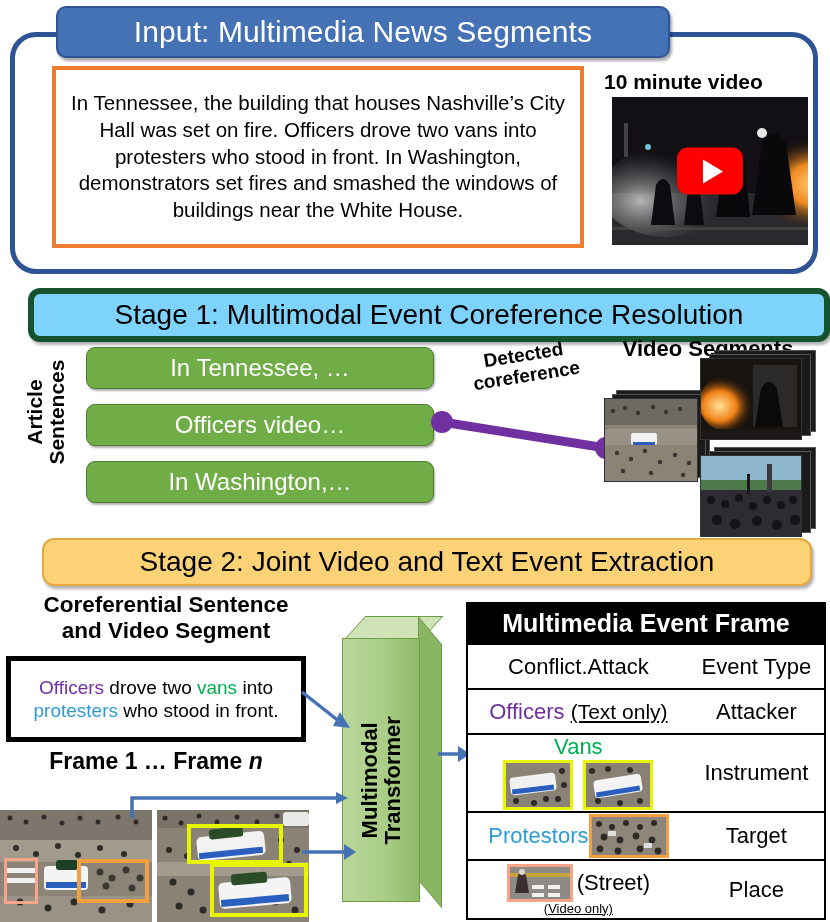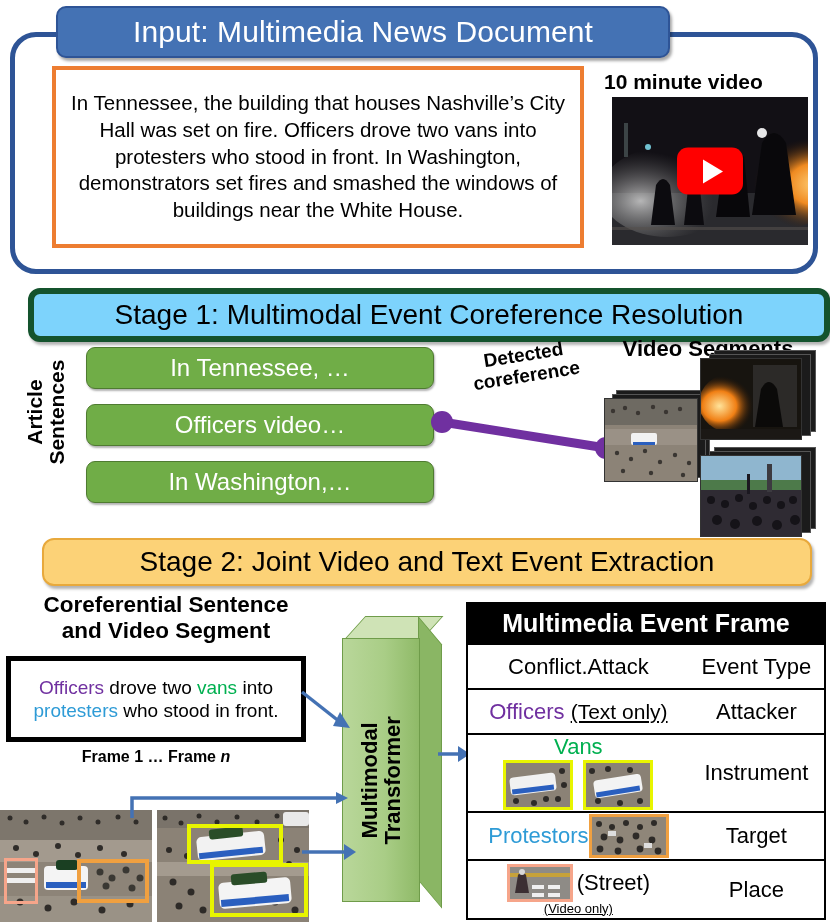--- a/index.html
+++ b/index.html
@@ -106,21 +106,21 @@
     border:5px solid #000;background:#fff;box-sizing:border-box;
     display:flex;align-items:center;justify-content:center;
   }
   #sentence-text{font-size:19px;line-height:1.22;text-align:center;padding:0 5px;}
   .w-officers{color:#7030A0;}
   .w-vans{color:#00B050;}
   .w-protesters{color:#2E9BD6;}
 
   #frame-label{
     left:6px;top:748px;width:300px;text-align:center;
-    font-size:16px;font-weight:bold;
+    font-size:23px;font-weight:bold;
   }
   #frame-label i{font-style:italic;}
 
   .frame-img{position:absolute;top:810px;height:112px;overflow:hidden;}
   #frame-1{left:0px;width:152px;}
   #frame-2{left:157px;width:152px;}
   .bbox{position:absolute;box-sizing:border-box;}
 
   
   #transformer{left:336px;top:612px;width:110px;height:290px;}
@@ -176,21 +176,21 @@
   .mini.orange{border:3px solid #F0A040;}
   .mini.salmon{border:3px solid #F6A58A;}
   .inline-row{display:flex;align-items:center;justify-content:center;gap:0;}
 </style>
 </head>
 <body>
 
 <div class="abs" id="input-panel"></div>
 
 <div class="abs" id="input-banner">
-  <span>Input: Multimedia News Document</span>
+  <span>Input: Multimedia News Segments</span>
 </div>
 
 <div class="abs" id="article-box">
   <div id="article-text">In Tennessee, the building that houses Nashville’s City Hall was set on fire. Officers drove two vans into protesters who stood in front. In Washington, demonstrators set fires and smashed the windows of buildings near the White House.</div>
 </div>
 
 <div class="abs" id="video-label">10 minute video</div>
 
 <div class="abs" id="video-thumb">
   <svg class="vt-layer" viewBox="0 0 196 148" preserveAspectRatio="none">

